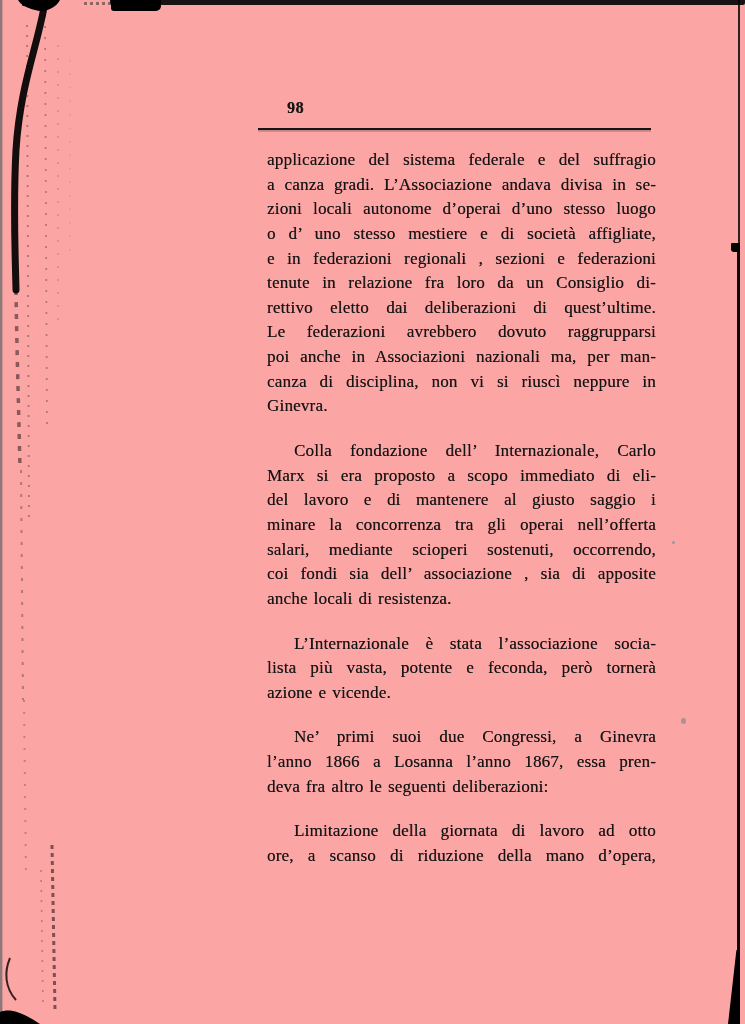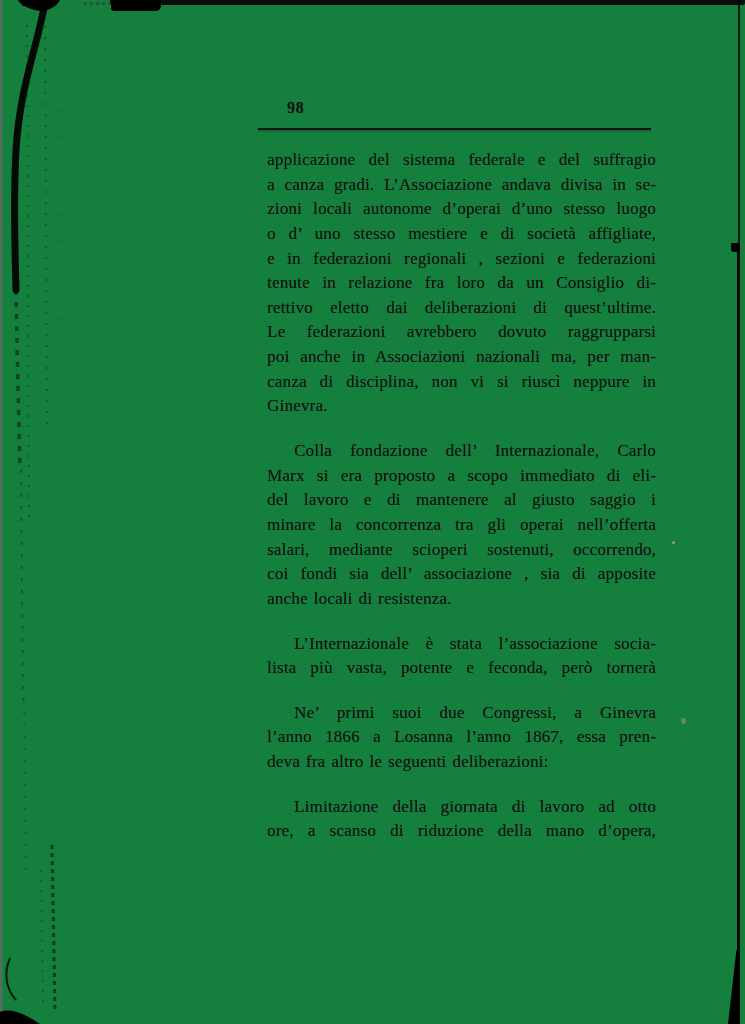--- a/index.html
+++ b/index.html
@@ -1,17 +1,17 @@
 <!DOCTYPE html>
 <html><head>
 <meta charset="utf-8">
 <style>
   html,body{margin:0;padding:0;background:#e8e8e8;}
   #page{
-    position:relative;width:745px;height:1024px;background:#15803d;
+    position:relative;width:745px;height:1024px;background:#fca5a5;
     overflow:hidden;font-family:"Liberation Serif","DejaVu Serif",serif;
     color:#141414;
   }
   
   #folio{
     position:absolute;left:287px;top:99px;font-size:16px;font-weight:700;
     letter-spacing:.6px;text-shadow:.3px 0 0 rgba(0,0,0,.5);
   }
   #rule{
     position:absolute;left:258px;top:128px;width:393px;height:2.4px;
@@ -105,20 +105,21 @@
       <div class="line">del lavoro e di mantenere al giusto saggio i</div>
       <div class="line">minare la concorrenza tra gli operai nell’offerta</div>
       <div class="line">salari, mediante scioperi sostenuti, occorrendo,</div>
       <div class="line">coi fondi sia dell’ associazione , sia di apposite</div>
       <div class="line end">anche locali di resistenza.</div>
     </div>
 
     <div class="par">
       <div class="line ind">L’Internazionale è stata l’associazione socia-</div>
       <div class="line">lista più vasta, potente e feconda, però tornerà</div>
+      <div class="line end">azione e vicende.</div>
     </div>
 
     <div class="par">
       <div class="line ind">Ne’ primi suoi due Congressi, a Ginevra</div>
       <div class="line">l’anno 1866 a Losanna l’anno 1867, essa pren-</div>
       <div class="line end">deva fra altro le seguenti deliberazioni:</div>
     </div>
 
     <div class="par">
       <div class="line ind">Limitazione della giornata di lavoro ad otto</div>

